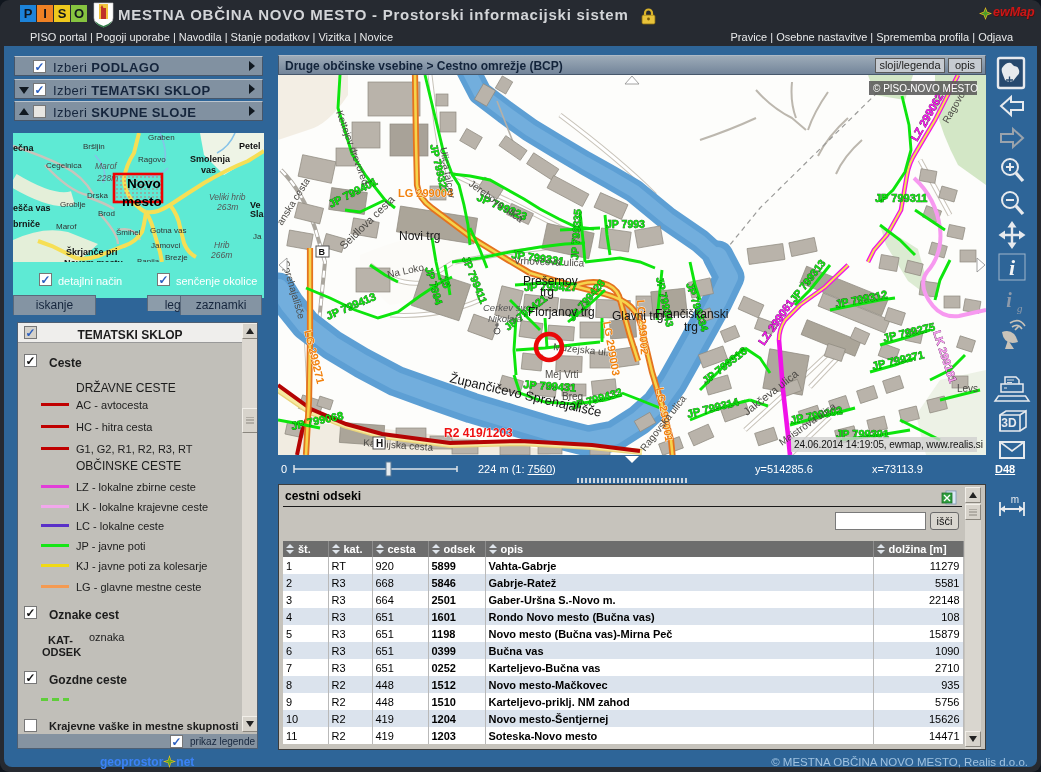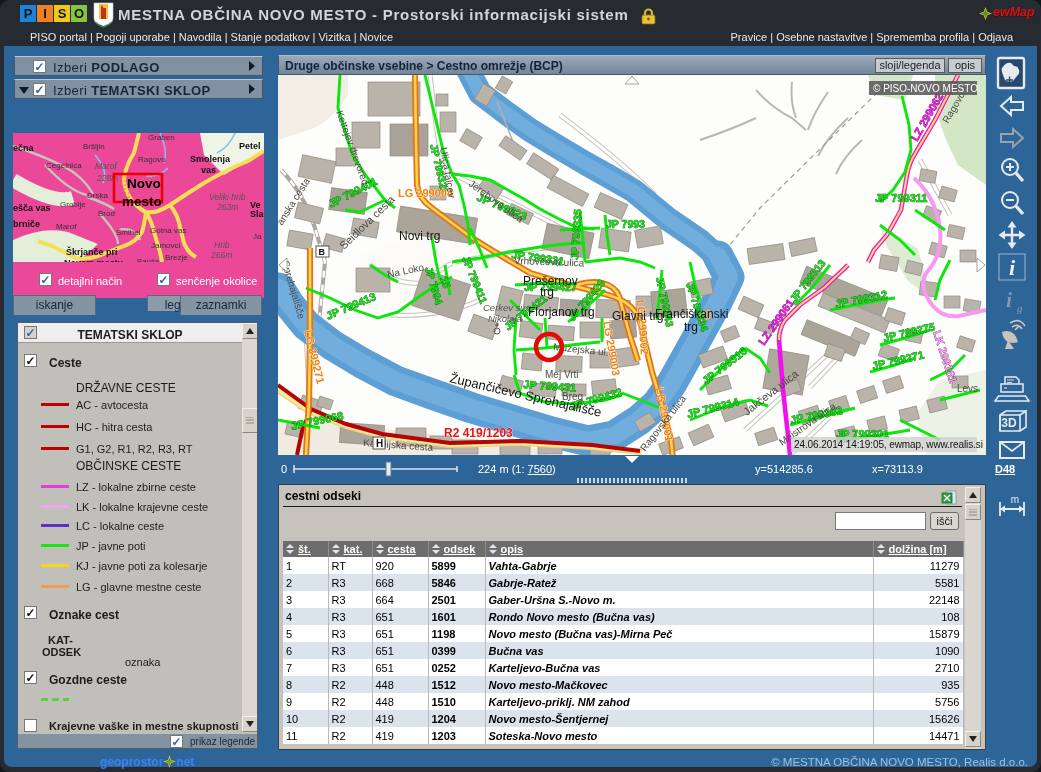--- a/index.html
+++ b/index.html
@@ -29,26 +29,26 @@
 .lline { position:absolute; left:23px; width:28px; height:3px; }
 
 .sbtn { position:absolute; background:#d7d3cb; border:1px solid; border-color:#f2efe9 #8a867e #8a867e #f2efe9; text-align:center; }
 .sbtn svg { display:block; margin:auto; }
 
 #maptitle { position:absolute; left:278px; top:55px; width:708px; height:20px; background:linear-gradient(#9dabb8,#73859a); border:1px solid #47586c; border-top-color:#aebac6; }
 #mapview { position:absolute; left:278px; top:75px; width:708px; height:380px; background:#fff; overflow:hidden; }
 
 #bpanel { position:absolute; left:278px; top:484px; width:708px; height:266px; background:#c6c3bc; border:1px solid #3c3c3c; }
 table.grid { border-collapse:collapse; font-size:11px; }
-table.grid th { background:#6d6d6d; color:#fff; font-weight:bold; text-align:left; height:16px; padding:0 3px; border-right:1px solid #8d8d8d;text-decoration:underline; }
+table.grid th { background:#6d6d6d; color:#fff; font-weight:bold; text-align:left; height:16px; padding:0 3px; border-right:1px solid #8d8d8d; }
 table.grid td { height:17px; padding:0 3px; border-right:1px solid #b9b9b9; color:#000; }
 tr.odd  td { background:#fff; }
 tr.even td { background:#dbe3ed; }
 td.ods { color:#1956b4; font-weight:bold; }
-td.opis { font-weight:bold;font-style:italic; }
+td.opis { font-weight:bold; }
 td.num { text-align:right; }
 .wht { color:#fff; font-size:11px; position:absolute; white-space:nowrap; }
 .sg { display:inline-block; width:8px; height:10px; margin-right:4px; vertical-align:-1px; position:relative; }
 .sg:before { content:""; position:absolute; left:0; top:0; border-left:4px solid transparent; border-right:4px solid transparent; border-bottom:4px solid #dfe5ec; }
 .sg:after  { content:""; position:absolute; left:0; bottom:0; border-left:4px solid transparent; border-right:4px solid transparent; border-top:4px solid #dfe5ec; }
 </style>
 </head>
 <body>
 <div id="page">
   <div id="content"></div>
@@ -82,22 +82,28 @@
     <span class="cb blue" style="left:18px; top:3px;">✓</span>
     <span class="lbl">Izberi <b>PODLAGO</b></span>
       <span class="arr"></span>
   </div>
   <div class="bar" style="top:79px;">
     <span class="tri-d"></span>
     <span class="cb blue" style="left:18px; top:3px;">✓</span>
     <span class="lbl">Izberi <b>TEMATSKI SKLOP</b></span>
       <span class="arr"></span>
   </div>
-
-  <div id="ovmap" class="abs" style="left:13px; top:133px; width:251px; height:165px; background:#ec4899; overflow:hidden;">
+  <div class="bar" style="top:101px;">
+    <span class="tri-u"></span>
+    <span class="cb" style="left:18px; top:3px; background:#e8e6e2;"></span>
+    <span class="lbl">Izberi <b>SKUPNE SLOJE</b></span>
+      <span class="arr"></span>
+  </div>
+
+  <div id="ovmap" class="abs" style="left:13px; top:133px; width:251px; height:165px; background:#5eead4; overflow:hidden;">
   <svg width="251" height="129" viewBox="13 133 251 129" font-family="Liberation Sans,sans-serif">
     <path d="M13,240 q30,-14 55,-8 l30,12 -20,18 h-65 Z" fill="#e4efd9"></path>
     <path d="M200,133 h64 v18 l-40,24 -20,-20 Z" fill="#eef4e6"></path>
     <path d="M13,180 q40,24 60,18" fill="none" stroke="#e4efd9" stroke-width="14"></path>
     <path d="M95,155 q14,16 8,28 M160,133 q8,18 4,30 M168,168 q-10,10 -22,8 M235,133 q-6,14 -18,20" fill="none" stroke="#86c3e8" stroke-width="1.6"></path>
     <g fill="none" stroke="#c9c4bb" stroke-width="2.4">
       <path d="M13,146 q30,10 50,20 t30,28"></path>
       <path d="M45,165 q24,26 42,30"></path>
       <path d="M100,214 q18,20 18,30 M118,230 q16,-4 22,10"></path>
       <path d="M87,197 q18,6 27,12"></path>
@@ -193,21 +199,21 @@
     <div class="lline" style="top:221px; background:#16e516;"></div>
       <div class="ltxt" style="left:58px; top:217px;">JP - javne poti</div>
     <div class="lline" style="top:241px; background:#f0d915;"></div>
       <div class="ltxt" style="left:58px; top:237px;">KJ - javne poti za kolesarje</div>
     <div class="lline" style="top:262px; background:#f49a52;"></div>
       <div class="ltxt" style="left:58px; top:258px;">LG - glavne mestne ceste</div>
     <span class="cb" style="left:6px; top:283px; color:#111;">✓</span>
     <div class="ltxt" style="left:31px; top:285px; font-weight:bold; font-size:12px;">Oznake cest</div>
     <div class="ltxt" style="left:30px; top:311px; font-weight:bold;">KAT-</div>
     <div class="ltxt" style="left:24px; top:323px; font-weight:bold;">ODSEK</div>
-    <div class="ltxt" style="left:71px; top:333px;margin-left:36px;">oznaka</div>
+    <div class="ltxt" style="left:71px; top:308px;">oznaka</div>
     <span class="cb" style="left:6px; top:348px; color:#111;">✓</span>
     <div class="ltxt" style="left:31px; top:350px; font-weight:bold; font-size:12px;">Gozdne ceste</div>
     <div class="abs" style="left:23px; top:375px; width:28px; height:3px; background:repeating-linear-gradient(90deg,#5fce3a 0 7px,transparent 7px 11px);"></div>
     <span class="cb" style="left:6px; top:396px;"></span>
     <div class="ltxt" style="left:31px; top:397px; font-weight:bold; font-size:11px;">Krajevne vaške in mestne skupnosti</div>
 
     <div class="abs" style="left:224px; top:0; width:16px; height:409px; background:#dcd8d1;"></div>
     <div class="sbtn" style="left:224px; top:0; width:16px; height:16px;">
         <svg width="8" height="6" style="margin-top:4px;">
           <path d="M4,0 L8,6 L0,6 Z" fill="#222"></path>

